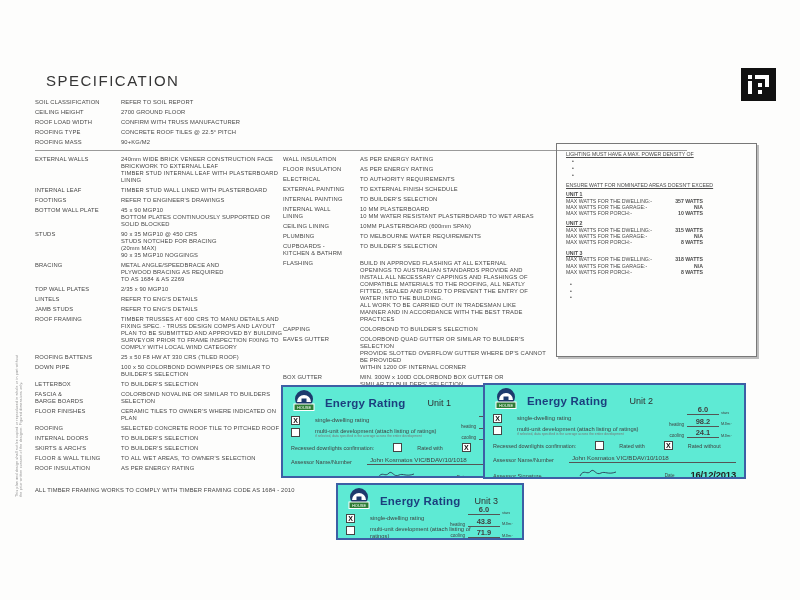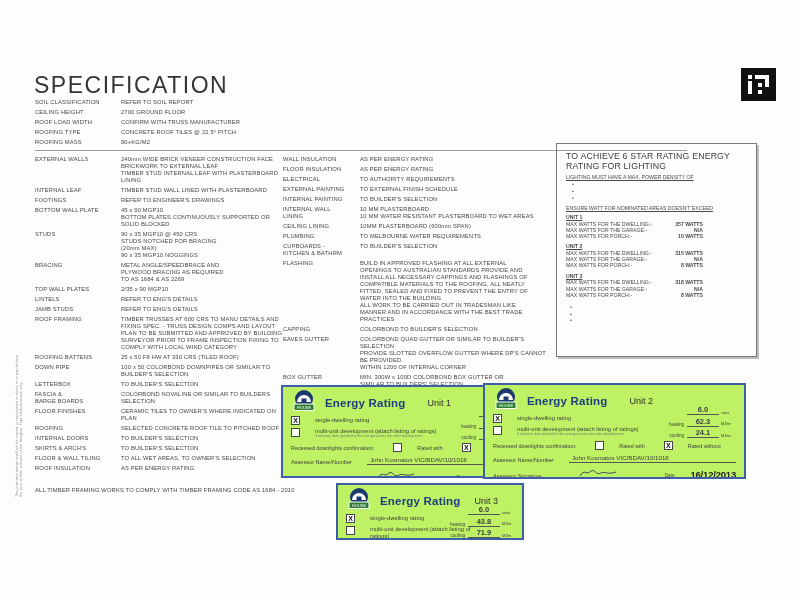--- a/index.html
+++ b/index.html
@@ -1,21 +1,21 @@
 <!DOCTYPE html>
 <html><head>
 <meta charset="utf-8">
 <style>
   html,body{margin:0;padding:0;}
   body{width:800px;height:600px;position:relative;background:#fdfdfc;overflow:hidden;
        font-family:"Liberation Sans",sans-serif;color:#474747;}
   .abs{position:absolute;}
 
   
-  .title{left:34px;top:72px;font-size:23px;font-weight:400;letter-spacing:1.5px;color:#353535;}
+  .title{left:46px;top:72px;font-size:15px;font-weight:400;letter-spacing:1.5px;color:#353535;}
   .ia-logo{left:741px;top:68px;width:35px;height:33px;}
 
   
   .side-note{left:15px;top:352px;height:145px;writing-mode:vertical-rl;transform:rotate(180deg);
              font-size:3.5px;color:#8a8a8a;letter-spacing:.2px;line-height:4px;width:10px;overflow:hidden;}
 
   
   .spec-col{font-size:5.8px;line-height:7px;letter-spacing:.15px;}
   .spec-row{display:flex;margin-bottom:3px;}
   .spec-row .lbl{flex:none;white-space:pre-line;}
@@ -38,21 +38,21 @@
   ul.lb-list li{display:flex;margin-bottom:.5px;}
   ul.lb-list li::before{content:"\2022";margin:0 4px 0 2px;}
   .lb-unit{margin:3px 0 4px 0;}
   .lb-unit-name{font-weight:bold;text-decoration:underline;margin-bottom:.5px;}
   .watt-row{display:flex;}
   .watt-row .wl{width:97px;}
   .watt-row .wv{font-weight:bold;width:40px;text-align:right;}
   ul.lb-notes{margin:6px 0 0 2px;}
 
   
-  .rating-box{position:absolute;border:2px solid #3d5fa5;background:#bef264;box-sizing:border-box;
+  .rating-box{position:absolute;border:2px solid #3d5fa5;background:#5eead4;box-sizing:border-box;
               padding:4px 8px;overflow:hidden;color:#3f3f3f;}
   .rating-box.idx-0{left:281px;top:385px;width:257px;height:93px;}
   .rating-box.idx-1{left:483px;top:383px;width:263px;height:96px;}
   .rating-box.idx-2{left:336px;top:483px;width:188px;height:57px;}
   .rb-head{display:flex;align-items:center;height:23px;}
   .rb-heading{font-size:11.5px;font-weight:bold;color:#1b3f7e;margin-left:4px;letter-spacing:.2px;}
   .rb-unit{font-size:9px;color:#303030;margin-left:22px;}
   .idx-2 .rb-unit{margin-left:14px;}
   .cb{flex:none;width:7px;height:7px;border:1px solid #444;display:inline-flex;align-items:center;
       justify-content:center;font-size:7px;font-weight:bold;color:#111;background:#fff;line-height:7px;}
@@ -287,21 +287,20 @@
       <div class="spec-row idx-12">
         <div class="lbl">BOX GUTTER</div>
         <div class="val">MIN. 300W x 100D COLORBOND BOX GUTTER OR
 SIMILAR TO BUILDERS' SELECTION</div>
       </div>
     </div>
 
   <div class="abs footer-note">ALL TIMBER FRAMING WORKS TO COMPLY WITH TIMBER FRAMING CODE AS 1684 - 2010</div>
 
   <div class="abs lighting-box">
-    <div class="lb-title">TO ACHIEVE 6 STAR RATING ENERGY RATING FOR LIGHTING</div>
     <div class="lb-u">LIGHTING MUST HAVE A MAX. POWER DENSITY OF</div>
     <ul class="lb-list">
 
     <li class="idx-0"></li>
         <li class="idx-1"></li>
         <li class="idx-2"></li>
       </ul>
     <div class="lb-u" style="margin-top:4px;">ENSURE WATT FOR NOMINATED AREAS DOESN'T EXCEED</div>
     <div>
 
@@ -449,21 +448,21 @@
             <div class="multi-sub">if selected, data specified is the average across the entire development</div>
           </span>
         </div>
         <div class="rb-vals">
           <div class="val-row">
             <span class="vr-num">6.0</span>
             <span class="vr-unit">stars</span>
           </div>
           <div class="val-row">
             <span class="vr-label">heating</span>
-            <span class="vr-num">62.3</span>
+            <span class="vr-num">98.2</span>
             <span class="vr-unit">MJ/m²</span>
           </div>
           <div class="val-row">
             <span class="vr-label">cooling</span>
             <span class="vr-num">24.1</span>
             <span class="vr-unit">MJ/m²</span>
           </div>
         </div>
         <div class="rb-row row-downlights">
           <span>Recessed downlights confirmation:</span>

